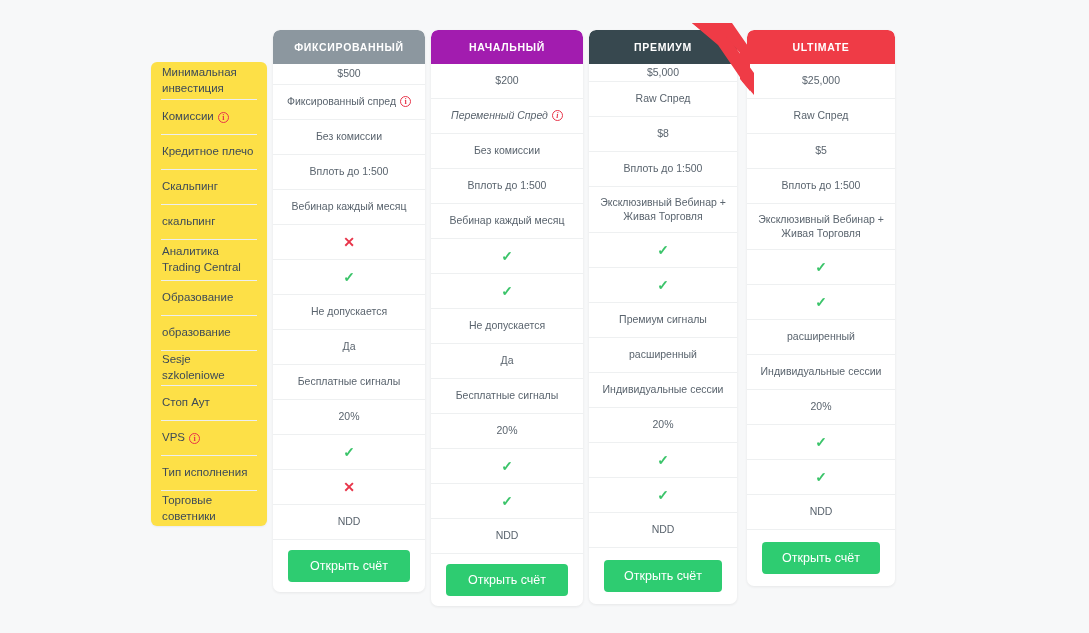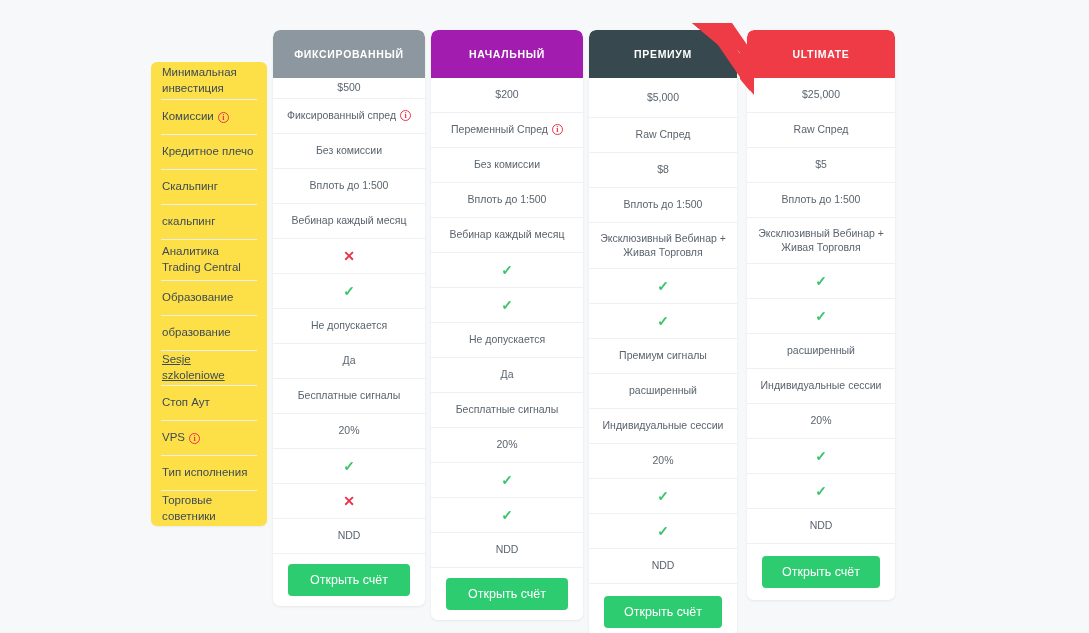--- a/index.html
+++ b/index.html
@@ -35,21 +35,21 @@
 
   
   .plan {
     position: absolute;
     background: #ffffff;
     border-radius: 7px;
     box-shadow: 0 1px 3px rgba(0,0,0,0.07);
     overflow: hidden;
   }
   .plan-head {
-    height: 48px;
+    height: 34px;
     display: flex;
     align-items: center;
     justify-content: center;
     color: #ffffff;
     font-size: 10.5px;
     font-weight: bold;
     letter-spacing: 0.7px;
     text-transform: uppercase;
     border-radius: 7px 7px 0 0;
     position: relative;
@@ -139,21 +139,21 @@
       </div>
       <div class="feature-row" style="height: 41px;">
         <span class="ftxt">Аналитика Trading Central</span>
       </div>
       <div class="feature-row" style="height: 35px;">
         <span class="ftxt">Образование</span>
       </div>
       <div class="feature-row" style="height: 35px;">
         <span class="ftxt">образование</span>
       </div>
-      <div class="feature-row" style="height: 35px; text-decoration: underline;">
+      <div class="feature-row" style="height: 35px;">
         <span class="ftxt">Sesje szkoleniowe</span>
       </div>
       <div class="feature-row" style="height: 35px;">
         <span class="ftxt">Стоп Аут</span>
       </div>
       <div class="feature-row" style="height: 35px; align-items: center;">
         <span class="ftxt">VPS</span>
         <span class="info-ico">i</span>
       </div>
       <div class="feature-row" style="height: 35px;">
@@ -210,21 +210,21 @@
       </div>
       <div class="cell btn-cell" style="height: 52px;">
         <button class="cta" style="width: 122px;">Открыть счёт</button>
       </div>
     </div>
     <div class="plan" style="left: 431px; top: 30px; width: 152px;">
       <div class="plan-head" style="background: #a21caf;">НАЧАЛЬНЫЙ</div>
       <div class="cell" style="height: 35px;">
         <span><span>$200</span></span>
       </div>
-      <div class="cell" style="height: 35px;">
+      <div class="cell" style="height: 35px; font-style: italic;">
         <span><span>Переменный Спред</span><span class="info-ico">i</span></span>
       </div>
       <div class="cell" style="height: 35px;">
         <span><span>Без комиссии</span></span>
       </div>
       <div class="cell" style="height: 35px;">
         <span><span>Вплоть до 1:500</span></span>
       </div>
       <div class="cell" style="height: 35px;">
         <span><span>Вебинар каждый месяц</span></span>
@@ -255,21 +255,21 @@
       </div>
       <div class="cell" style="height: 35px;">
         <span><span>NDD</span></span>
       </div>
       <div class="cell btn-cell" style="height: 52px;">
         <button class="cta" style="width: 122px;">Открыть счёт</button>
       </div>
     </div>
     <div class="plan" style="left: 589px; top: 30px; width: 148px;">
       <div class="plan-head" style="background: rgb(55, 72, 79);">ПРЕМИУМ</div>
-      <div class="cell" style="height: 40px;">
+      <div class="cell" style="height: 18px;">
         <span><span>$5,000</span></span>
       </div>
       <div class="cell" style="height: 35px;">
         <span><span>Raw Спред</span></span>
       </div>
       <div class="cell" style="height: 35px;">
         <span><span>$8</span></span>
       </div>
       <div class="cell" style="height: 35px;">
         <span><span>Вплоть до 1:500</span></span>

